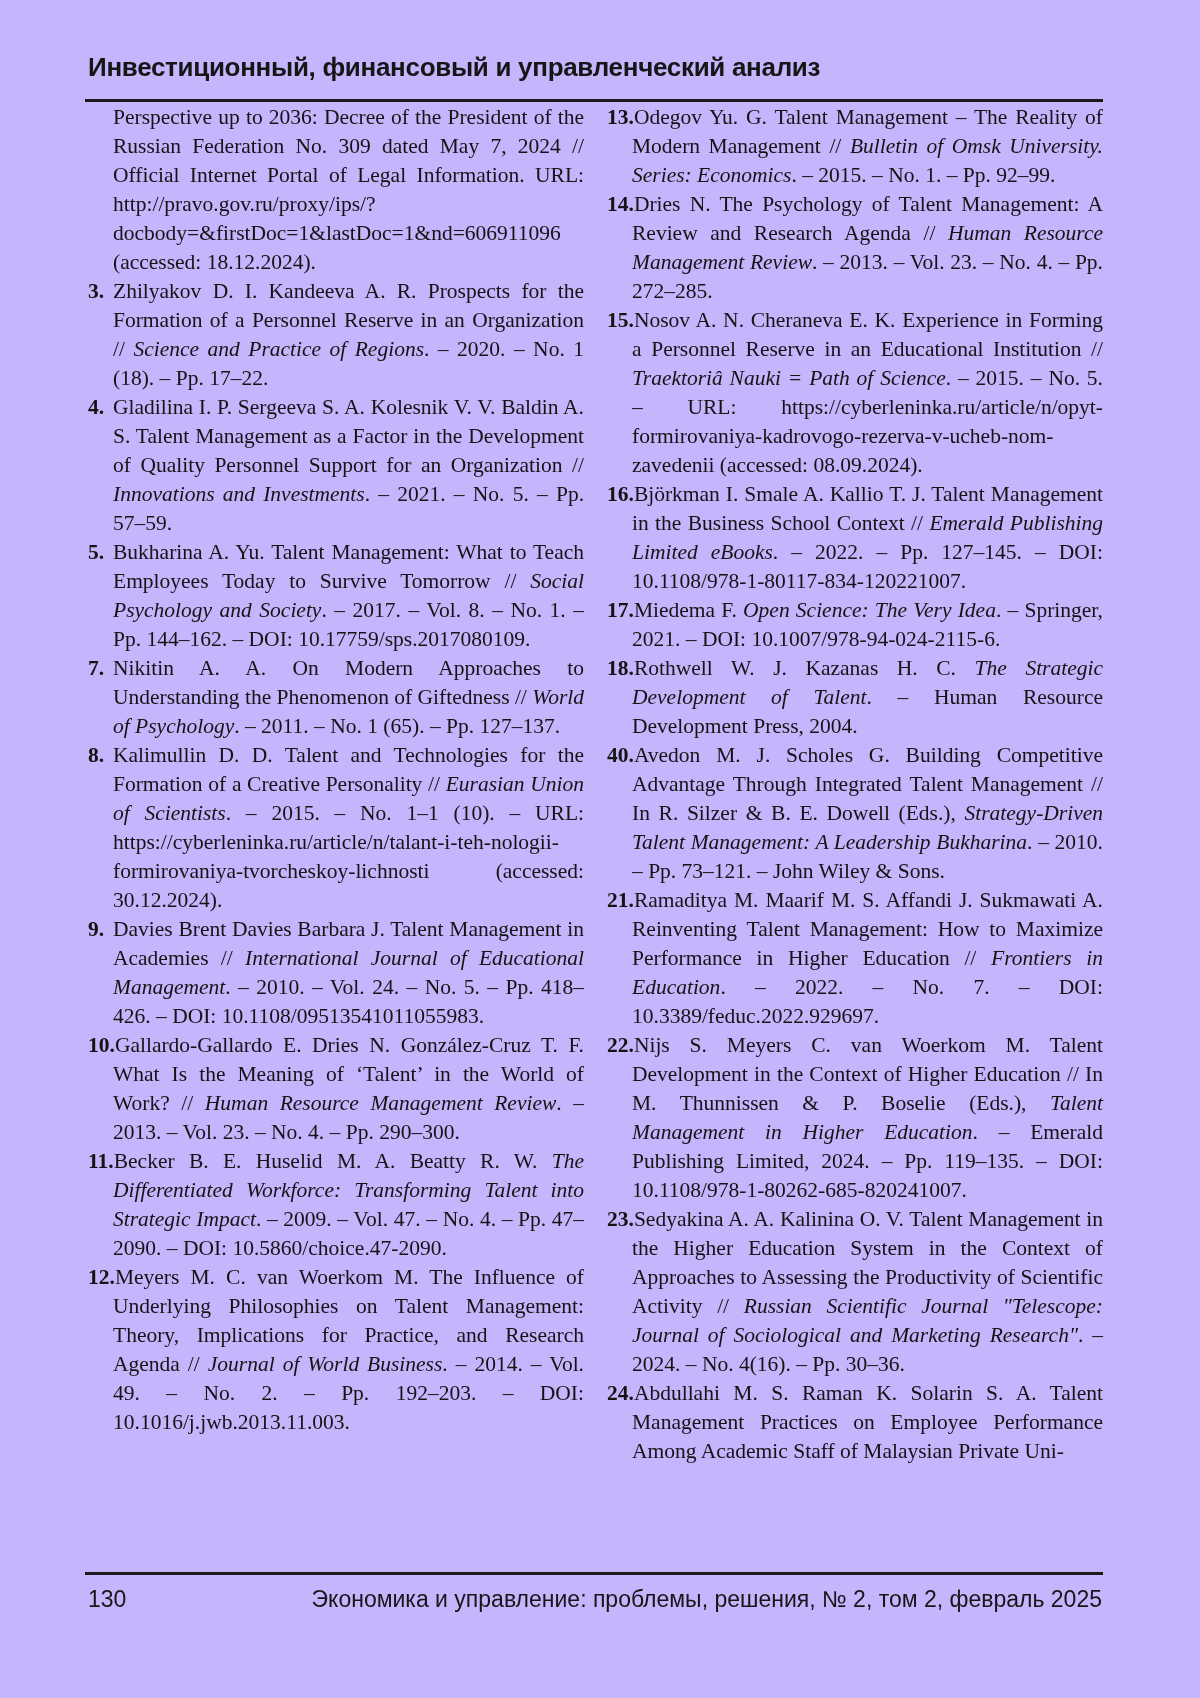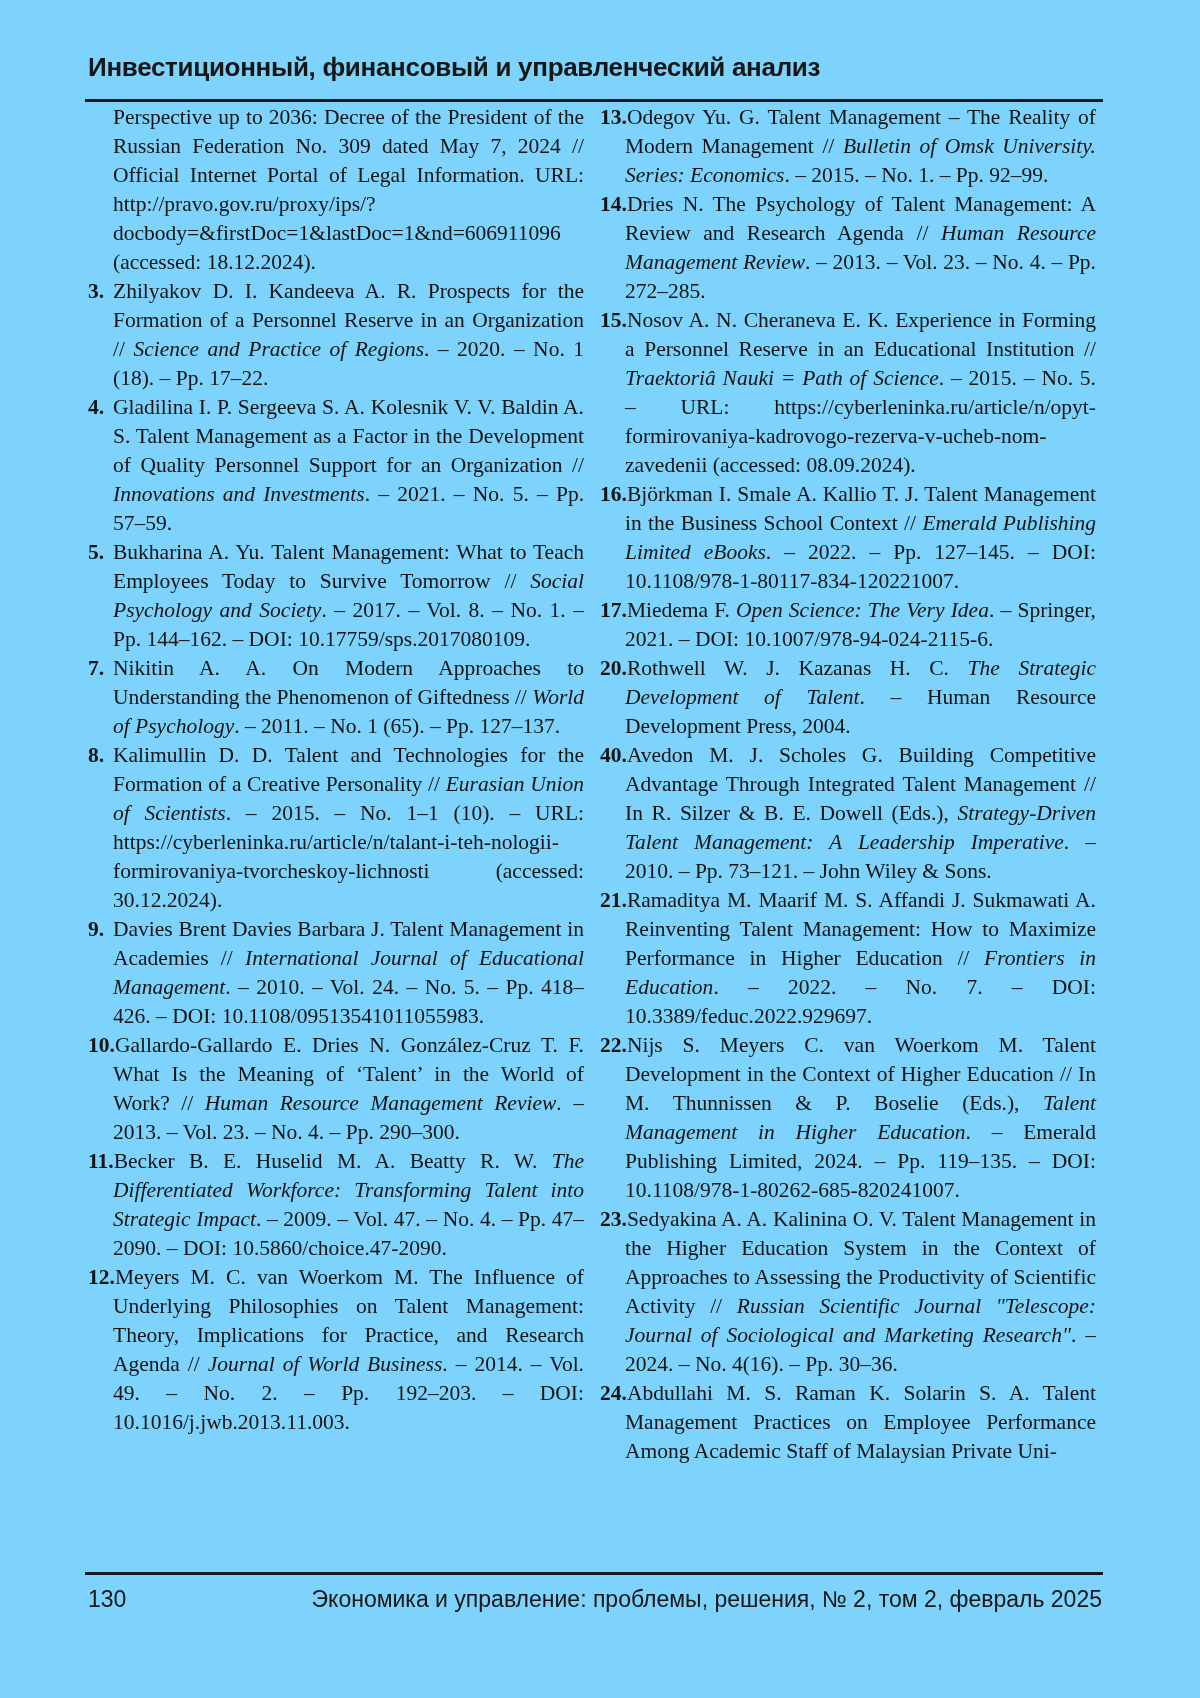--- a/index.html
+++ b/index.html
@@ -4,21 +4,21 @@
 <style>
   html, body {
     margin: 0;
     padding: 0;
     background: #ffffff;
   }
   .page {
     position: relative;
     width: 1200px;
     height: 1698px;
-    background: #7dd3fc;
+    background: #c4b5fd;
     color: #151515;
     font-family: "Liberation Serif", serif;
     overflow: hidden;
   }
   .header-title {
     position: absolute;
     left: 88px;
     top: 52px;
     font-family: "Liberation Sans", sans-serif;
     font-weight: 700;
@@ -35,21 +35,21 @@
     background: #1a1a1a;
   }
   .header-rule { top: 99px; }
   .footer-rule { top: 1572px; }
   .columns {
     position: absolute;
     left: 88px;
     top: 103px;
     width: 1015px;
     display: flex;
-    gap: 16px;
+    gap: 23px;
   }
   .col {
     width: 496px;
     font-size: 21.5px;
     line-height: 29px;
     text-align: justify;
     color: #141414;
   }
   .ref {
     padding-left: 25px;
@@ -99,22 +99,22 @@
         <div class="ref"><span class="ref-num">10.</span><span>Gallardo-Gallardo E. Dries N. González-Cruz T. F. What Is the Meaning of ‘Talent’ in the World of Work? // </span><em>Human Resource Management Review</em><span>. – 2013. – Vol. 23. – No. 4. – Pp. 290–300.</span></div>
         <div class="ref"><span class="ref-num">11.</span><span>Becker B. E. Huselid M. A. Beatty R. W. </span><em>The Differentiated Workforce: Transforming Talent into Strategic Impact</em><span>. – 2009. – Vol. 47. – No. 4. – Pp. 47–2090. – DOI: 10.5860/choice.47-2090.</span></div>
         <div class="ref"><span class="ref-num">12.</span><span>Meyers M. C. van Woerkom M. The Influence of Underlying Philosophies on Talent Management: Theory, Implications for Practice, and Research Agenda // </span><em>Journal of World Business</em><span>. – 2014. – Vol. 49. – No. 2. – Pp. 192–203. – DOI: 10.1016/j.jwb.2013.11.003.</span></div>
       </div>
     <div class="col">
         <div class="ref"><span class="ref-num">13.</span><span>Odegov Yu. G. Talent Management – The Reality of Modern Management // </span><em>Bulletin of Omsk University. Series: Economics</em><span>. – 2015. – No. 1. – Pp. 92–99.</span></div>
         <div class="ref"><span class="ref-num">14.</span><span>Dries N. The Psychology of Talent Management: A Review and Research Agenda // </span><em>Human Resource Management Review</em><span>. – 2013. – Vol. 23. – No. 4. – Pp. 272–285.</span></div>
         <div class="ref"><span class="ref-num">15.</span><span>Nosov A. N. Cheraneva E. K. Experience in Forming a Personnel Reserve in an Educational Institution // </span><em>Traektoriâ Nauki = Path of Science</em><span>. – 2015. – No. 5. – URL: https://cyberleninka.ru/article/n/opyt-formirovaniya-kadrovogo-rezerva-v-ucheb-nom-zavedenii (accessed: 08.09.2024).</span></div>
         <div class="ref"><span class="ref-num">16.</span><span>Björkman I. Smale A. Kallio T. J. Talent Management in the Business School Context // </span><em>Emerald Publishing Limited eBooks</em><span>. – 2022. – Pp. 127–145. – DOI: 10.1108/978-1-80117-834-120221007.</span></div>
         <div class="ref"><span class="ref-num">17.</span><span>Miedema F. </span><em>Open Science: The Very Idea</em><span>. – Springer, 2021. – DOI: 10.1007/978-94-024-2115-6.</span></div>
-        <div class="ref"><span class="ref-num">20.</span><span>Rothwell W. J. Kazanas H. C. </span><em>The Strategic Development of Talent</em><span>. – Human Resource Development Press, 2004.</span></div>
-        <div class="ref"><span class="ref-num">40.</span><span>Avedon M. J. Scholes G. Building Competitive Advantage Through Integrated Talent Management // In R. Silzer &amp; B. E. Dowell (Eds.), </span><em>Strategy-Driven Talent Management: A Leadership Imperative</em><span>. – 2010. – Pp. 73–121. – John Wiley &amp; Sons.</span></div>
+        <div class="ref"><span class="ref-num">18.</span><span>Rothwell W. J. Kazanas H. C. </span><em>The Strategic Development of Talent</em><span>. – Human Resource Development Press, 2004.</span></div>
+        <div class="ref"><span class="ref-num">40.</span><span>Avedon M. J. Scholes G. Building Competitive Advantage Through Integrated Talent Management // In R. Silzer &amp; B. E. Dowell (Eds.), </span><em>Strategy-Driven Talent Management: A Leadership Bukharina</em><span>. – 2010. – Pp. 73–121. – John Wiley &amp; Sons.</span></div>
         <div class="ref"><span class="ref-num">21.</span><span>Ramaditya M. Maarif M. S. Affandi J. Sukmawati A. Reinventing Talent Management: How to Maximize Performance in Higher Education // </span><em>Frontiers in Education</em><span>. – 2022. – No. 7. – DOI: 10.3389/feduc.2022.929697.</span></div>
         <div class="ref"><span class="ref-num">22.</span><span>Nijs S. Meyers C. van Woerkom M. Talent Development in the Context of Higher Education // In M. Thunnissen &amp; P. Boselie (Eds.), </span><em>Talent Management in Higher Education</em><span>. – Emerald Publishing Limited, 2024. – Pp. 119–135. – DOI: 10.1108/978-1-80262-685-820241007.</span></div>
         <div class="ref"><span class="ref-num">23.</span><span>Sedyakina A. A. Kalinina O. V. Talent Management in the Higher Education System in the Context of Approaches to Assessing the Productivity of Scientific Activity // </span><em>Russian Scientific Journal "Telescope: Journal of Sociological and Marketing Research"</em><span>. – 2024. – No. 4(16). – Pp. 30–36.</span></div>
         <div class="ref"><span class="ref-num">24.</span><span>Abdullahi M. S. Raman K. Solarin S. A. Talent Management Practices on Employee Performance Among Academic Staff of Malaysian Private Uni-</span></div>
       </div>
   </div>
 
   <div class="rule footer-rule"></div>
 
   <div class="footer">

